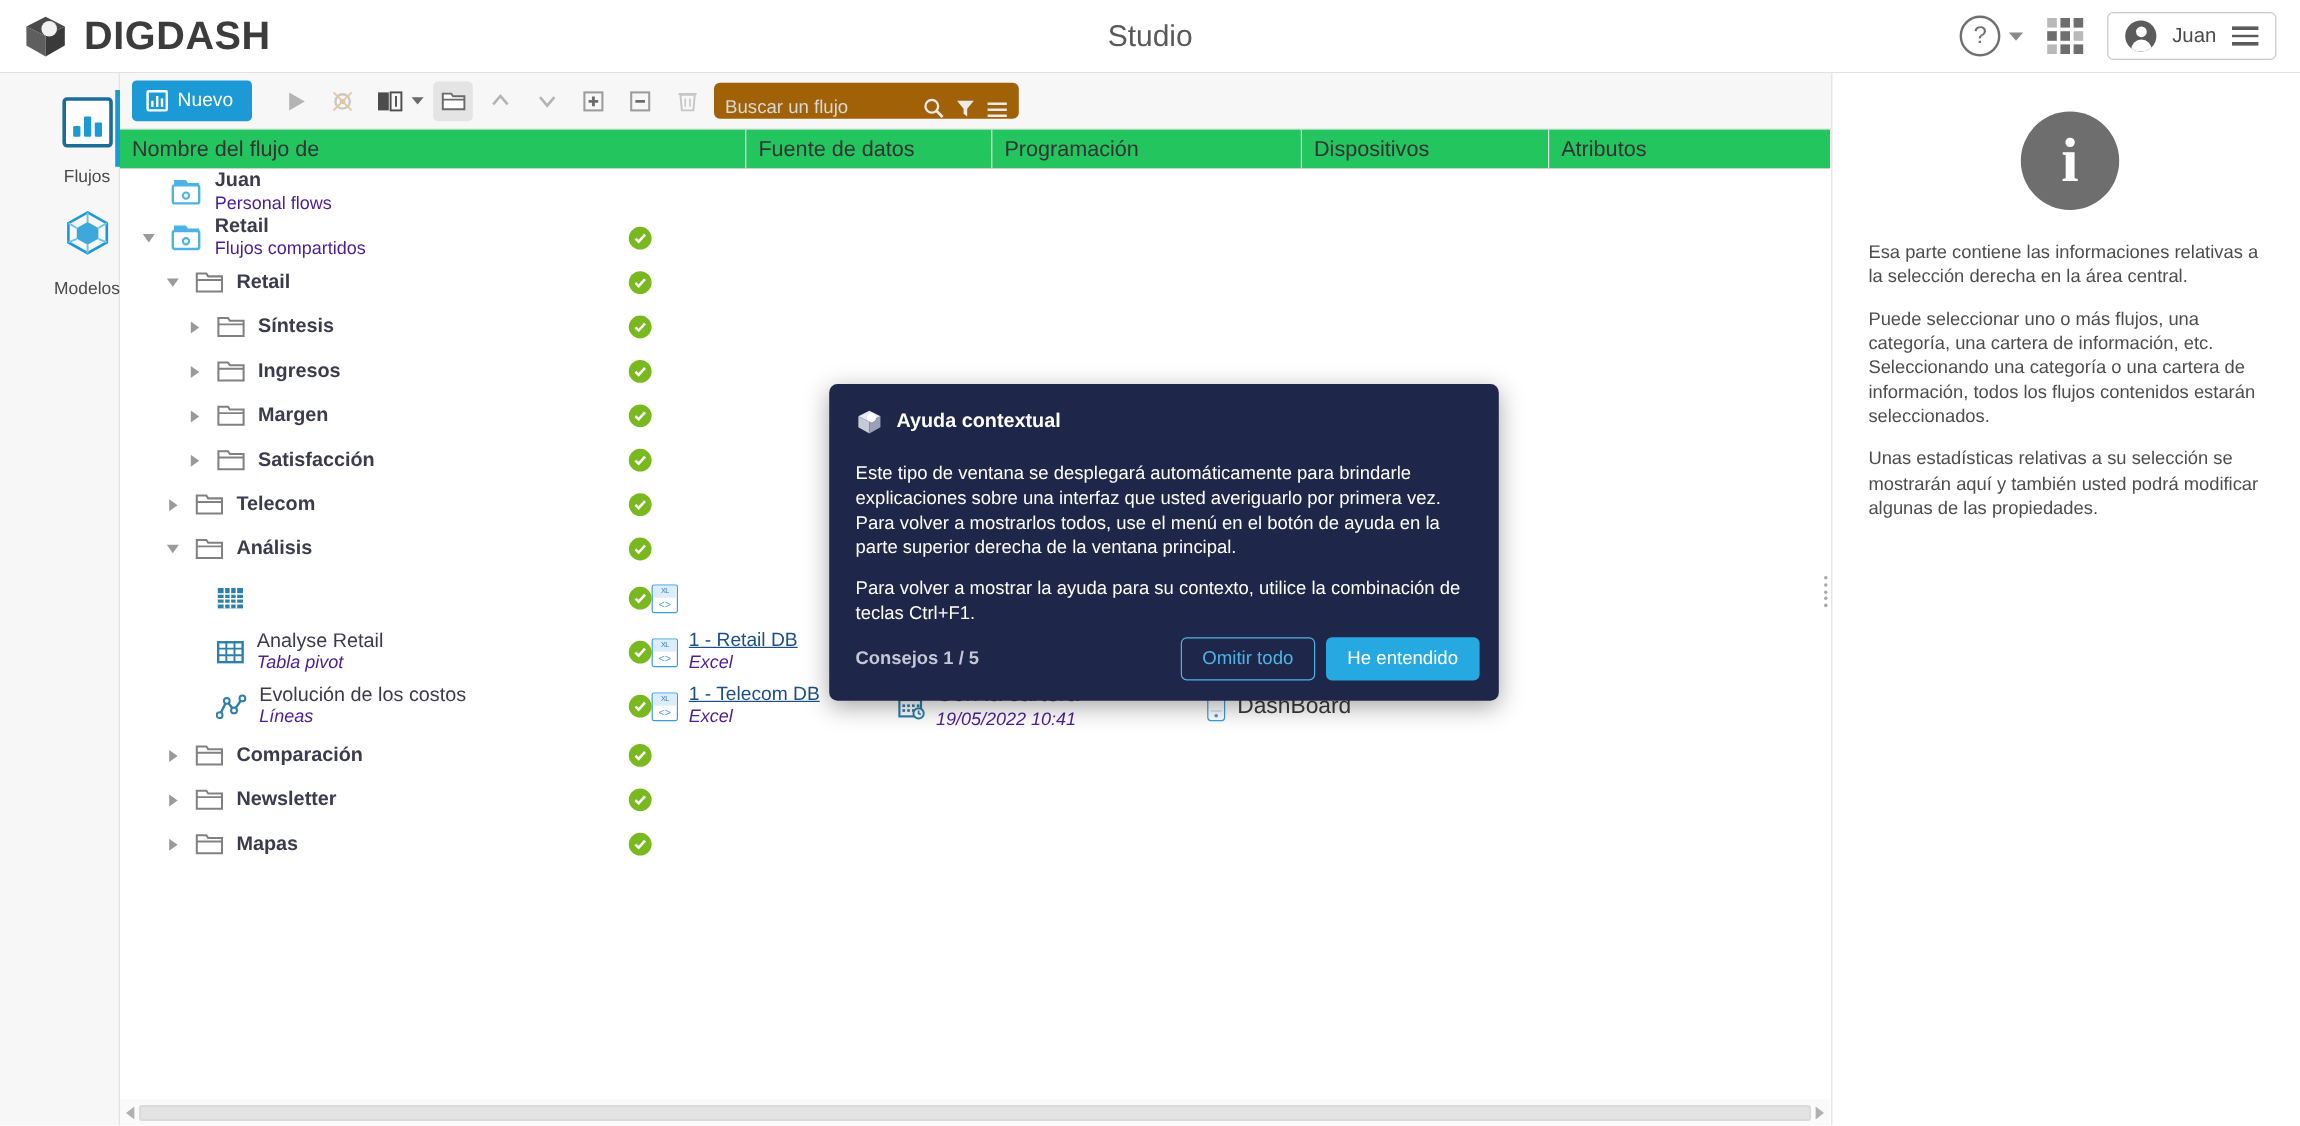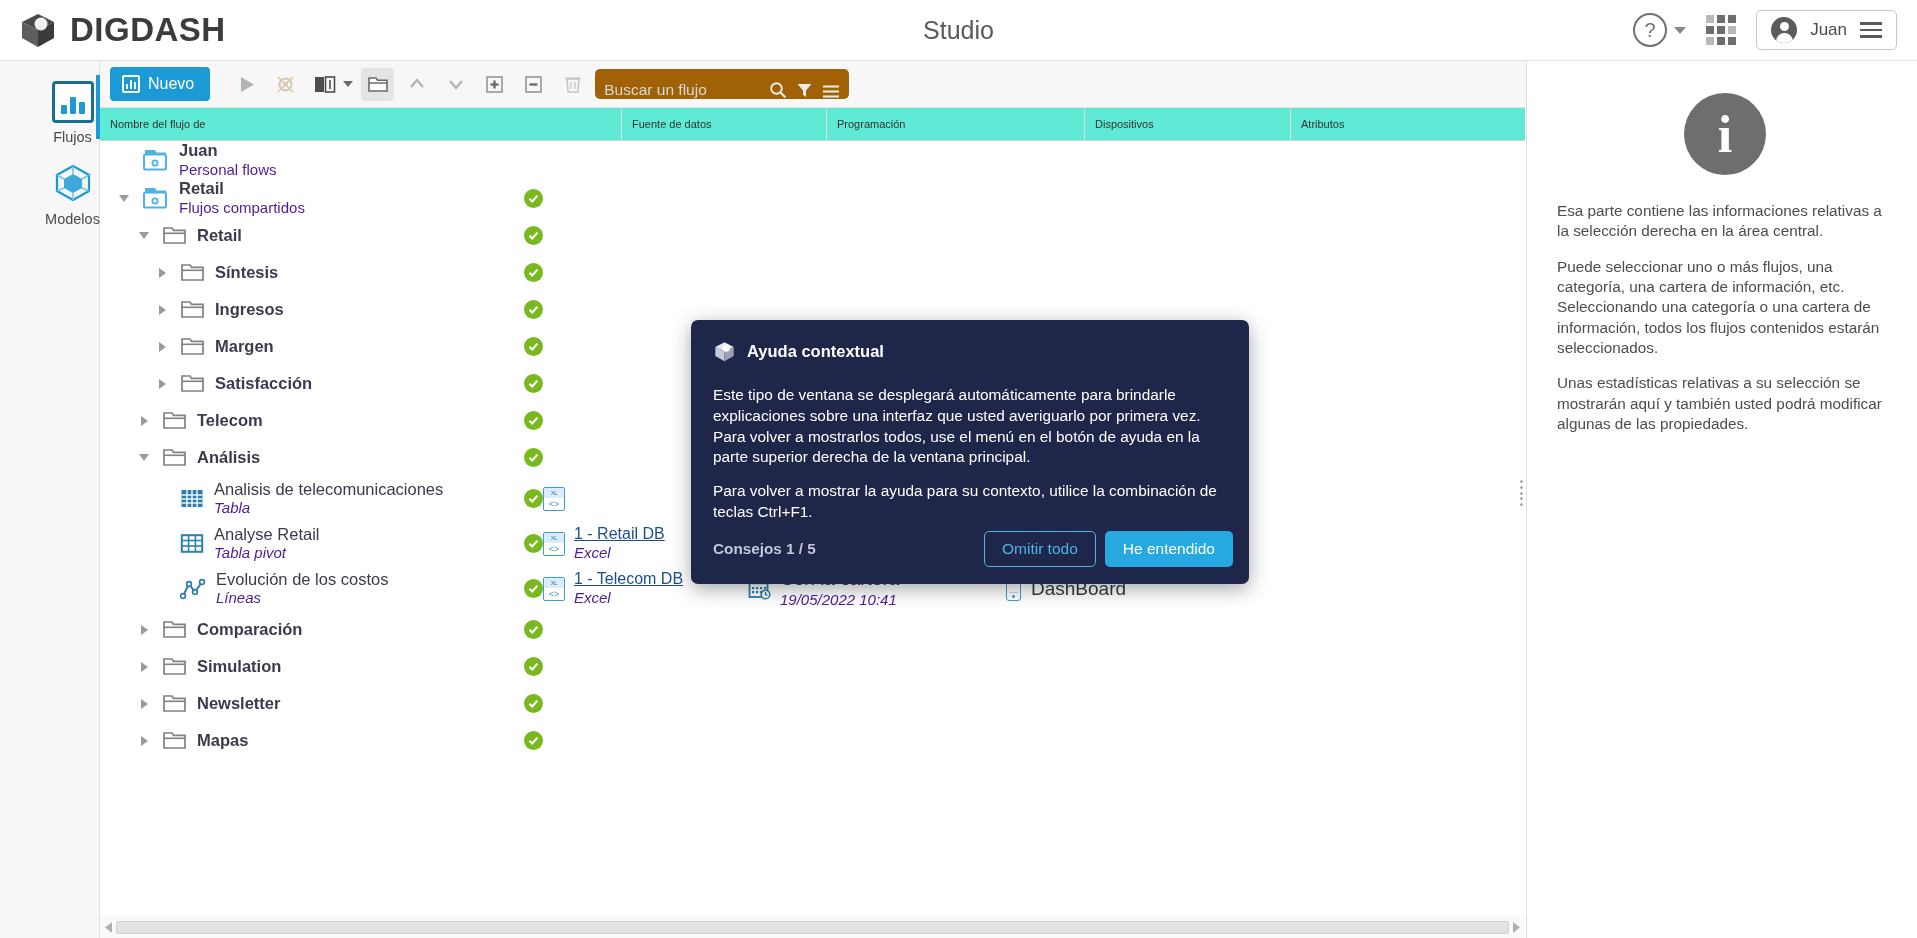--- a/index.html
+++ b/index.html
@@ -56,21 +56,21 @@
   .hamburger { display:flex; flex-direction:column; gap:4px; }
   .hamburger i { display:block; width:22px; height:2.5px; background:#5a5a5a; }
 
   
   .rail {
     position:absolute; left:0; top:61px; width:100px; height:877px;
     background:#f7f7f7; border-right:1px solid #e2e2e2;
     padding-top:12px;
   }
   .rail-item {
-    display:flex; flex-direction:column; align-items:center; gap:6px;
+    display:flex; flex-direction:column; align-items:center; gap:17px;
     padding:8px 0; cursor:pointer; position:relative;margin-left:46px;
   }
   .rail-item.active::after {
     content:""; position:absolute; right:-1px; top:2px; width:4px; height:64px; background:#1c9ad6;
   }
   .rail-icon-box {
     width:42px; height:42px; border:3px solid #1b6d96; border-radius:4px;
     display:flex; align-items:flex-end; justify-content:center; gap:3px; padding:6px 5px;
     background:#fff;
   }
@@ -107,22 +107,22 @@
   .search-box {
     margin-left:0; width:254px; height:30px; background:#a16207; border-radius:5px;
     display:flex; align-items:flex-end; padding:0 9px; gap:9px;
   }
   .search-ph { flex:1; color:#d6d8d9; font-size:15.5px; }
   .search-ic { cursor:pointer; display:flex; align-items:center; }
 
   
   .colhdr {
     position:absolute; left:100px; top:108px; width:1425px; height:33px;
-    background:#5eead4; border-bottom:1px solid #cfcfcf;
-    display:flex; align-items:center; font-size:11px; color:#333;
+    background:#22c55e; border-bottom:1px solid #cfcfcf;
+    display:flex; align-items:center; font-size:18px; color:#333;
   }
   .colhdr .c { height:33px; display:flex; align-items:center; padding-left:10px;
     border-right:1px solid #dcdcdc; }
   .c1 { width:522px; } .c2 { width:205px; } .c3 { width:258px; }
   .c4 { width:206px; } .c5 { width:176px; border-right:none !important; }
 
   
   .tree {
     position:absolute; left:100px; top:141px; width:1425px; height:760px;
     background:#fff; overflow:hidden;
@@ -562,24 +562,20 @@
         <rect x="1.5" y="2" width="21" height="17" fill="#2e7fab"></rect>
         <g stroke="#fff" stroke-width="1.3">
           <line x1="1.5" y1="7" x2="22.5" y2="7"></line>
             <line x1="1.5" y1="11" x2="22.5" y2="11"></line>
             <line x1="1.5" y1="15" x2="22.5" y2="15"></line>
           <line x1="7" y1="2" x2="7" y2="19"></line>
             <line x1="12" y1="2" x2="12" y2="19"></line>
             <line x1="17" y1="2" x2="17" y2="19"></line>
         </g>
       </svg>
-      <span class="txt2">
-        <span class="t-main plain">Analisis de telecomunicaciones</span>
-        <span class="t-sub">Tabla</span>
-      </span>
     </div>
     <span class="chk">
         <svg width="13" height="13" viewBox="0 0 13 13">
           <polyline points="2.5,6.8 5.2,9.4 10.5,3.6" fill="none" stroke="#fff" stroke-width="2.1"></polyline>
         </svg>
       </span>
     <div class="ds-cell">
       <span class="ds-ic">
           <span class="top">XL</span>
           <span class="bot">&lt;&gt;</span>
@@ -744,37 +740,20 @@
   </div>
   <div class="row">
     <div class="name-cell" style="padding-left:36px">
       <span class="twisty">
           <i class="tri-r"></i>
         </span>
       <svg class="fold" viewBox="0 0 25 21">
           <path d="M2 3 h8 l1.5 2.3 H23 V18 H2 Z" fill="#fff" stroke="#818181" stroke-width="1.7"></path>
           <line x1="2" y1="8.3" x2="23" y2="8.3" stroke="#818181" stroke-width="1.6"></line>
         </svg>
-      <span class="t-main">Simulation</span>
-    </div>
-    <span class="chk">
-        <svg width="13" height="13" viewBox="0 0 13 13">
-          <polyline points="2.5,6.8 5.2,9.4 10.5,3.6" fill="none" stroke="#fff" stroke-width="2.1"></polyline>
-        </svg>
-      </span>
-  </div>
-  <div class="row">
-    <div class="name-cell" style="padding-left:36px">
-      <span class="twisty">
-          <i class="tri-r"></i>
-        </span>
-      <svg class="fold" viewBox="0 0 25 21">
-          <path d="M2 3 h8 l1.5 2.3 H23 V18 H2 Z" fill="#fff" stroke="#818181" stroke-width="1.7"></path>
-          <line x1="2" y1="8.3" x2="23" y2="8.3" stroke="#818181" stroke-width="1.6"></line>
-        </svg>
       <span class="t-main">Newsletter</span>
     </div>
     <span class="chk">
         <svg width="13" height="13" viewBox="0 0 13 13">
           <polyline points="2.5,6.8 5.2,9.4 10.5,3.6" fill="none" stroke="#fff" stroke-width="2.1"></polyline>
         </svg>
       </span>
   </div>
   <div class="row">
     <div class="name-cell" style="padding-left:36px">

